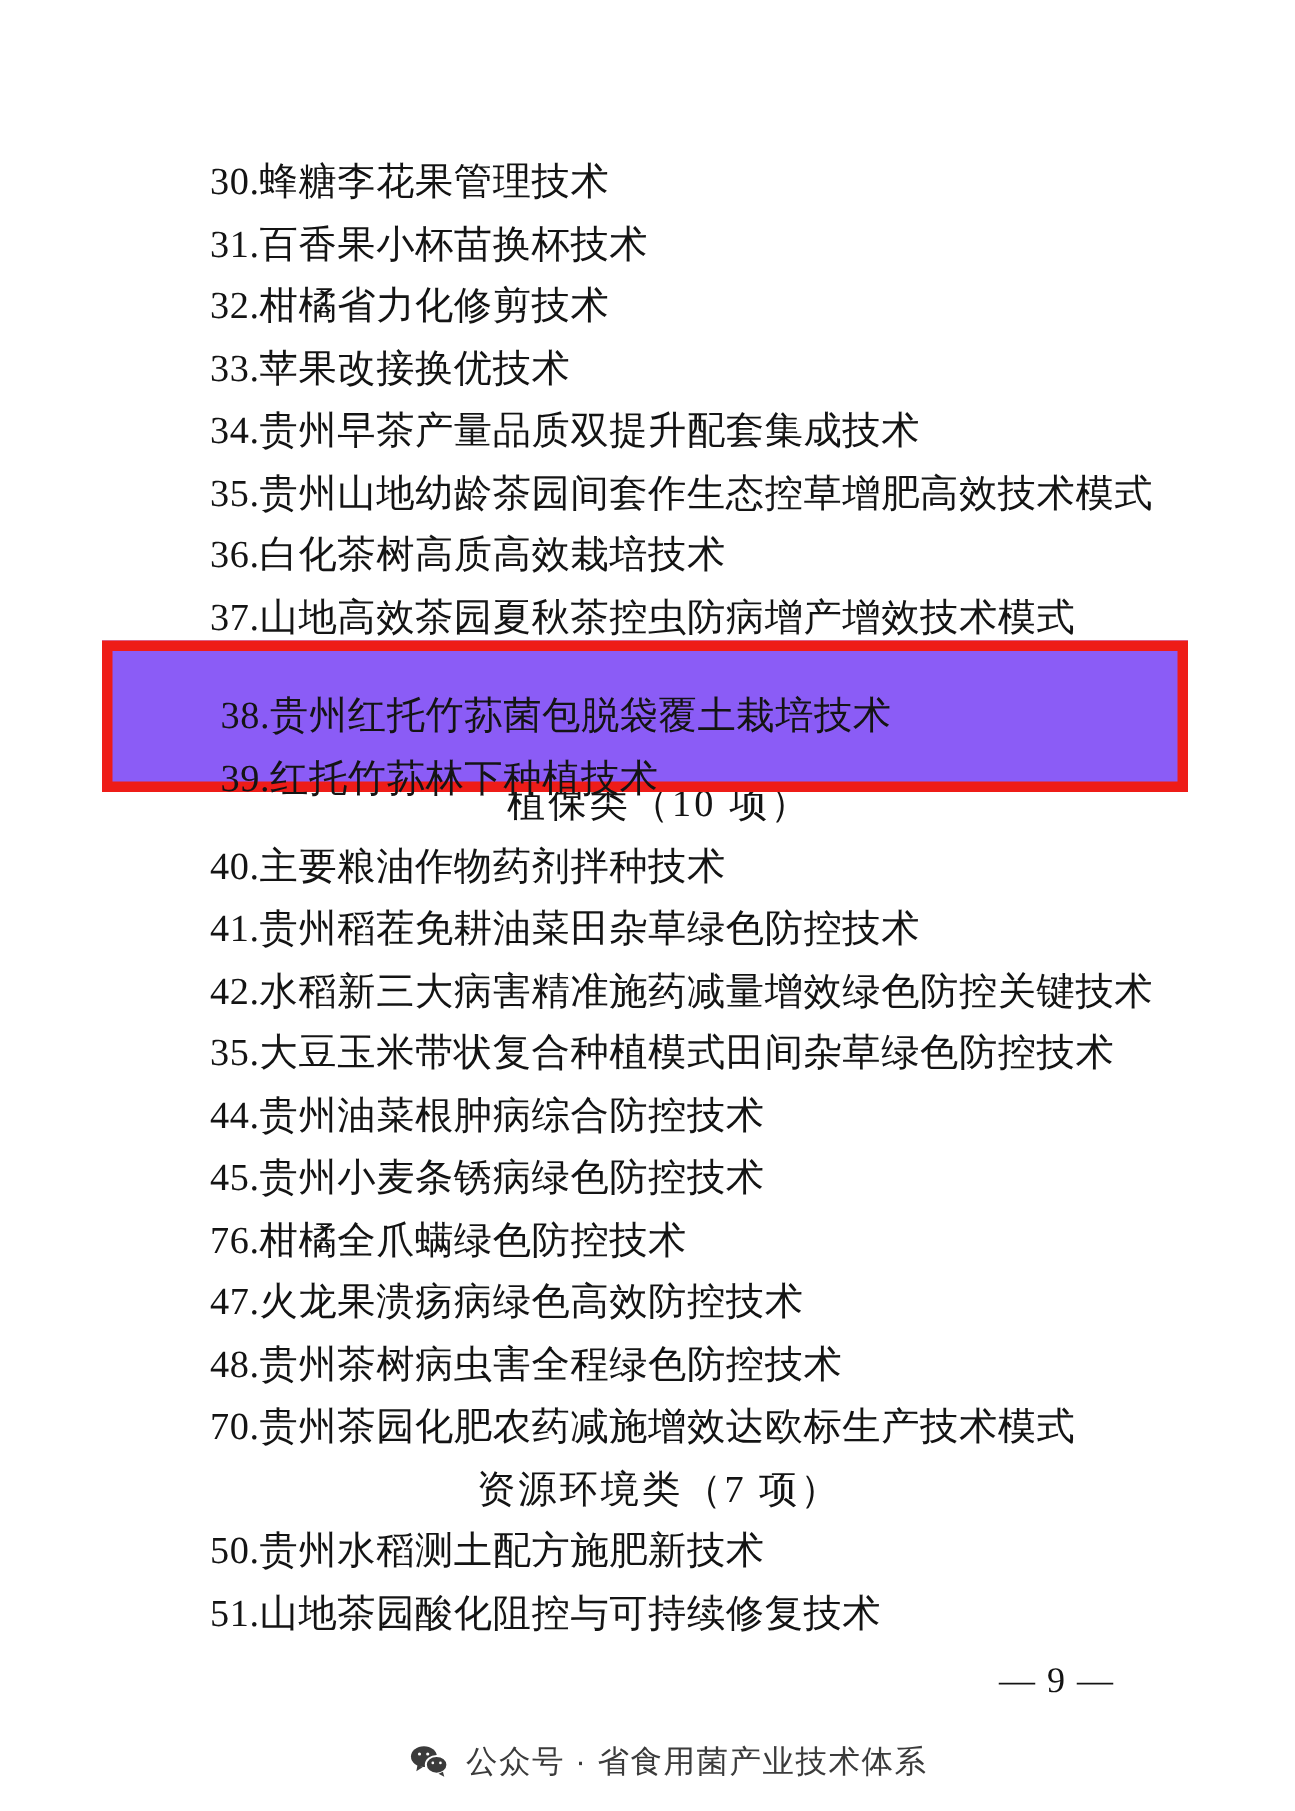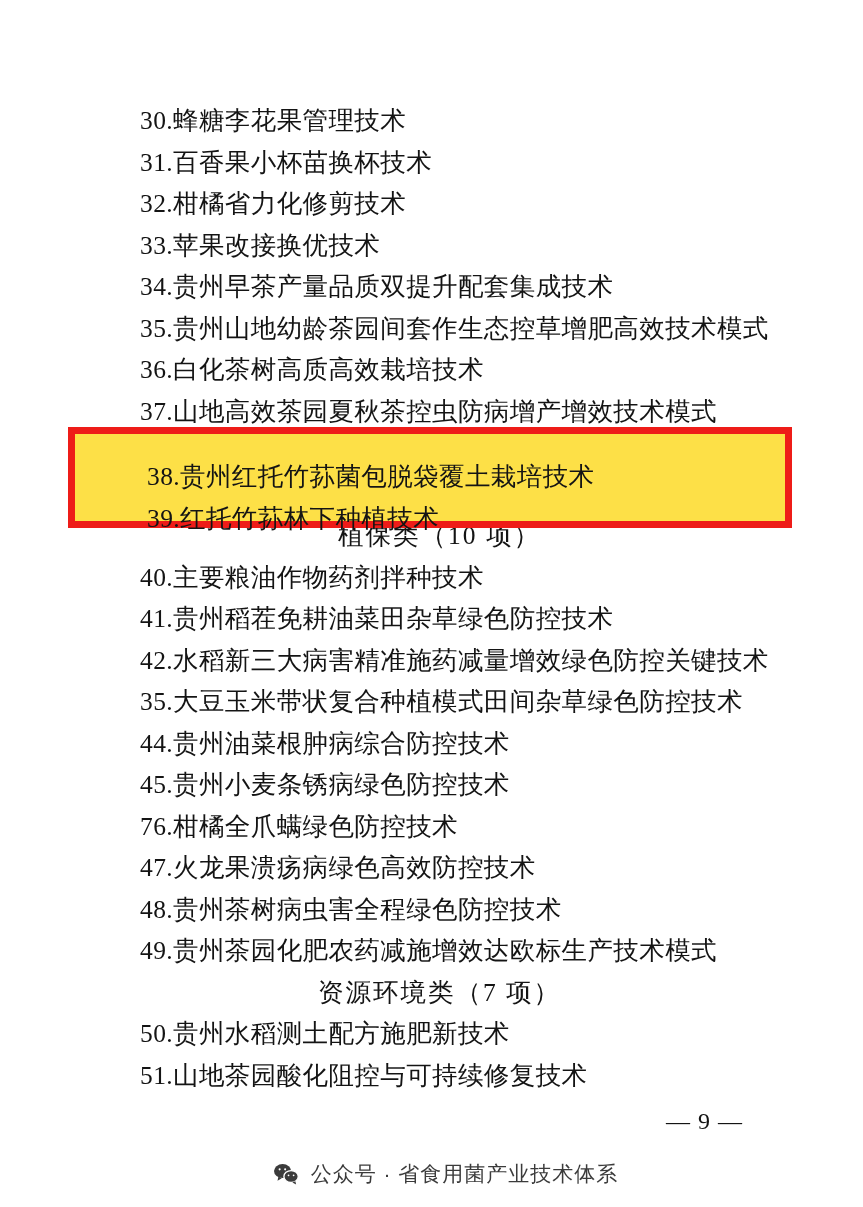--- a/index.html
+++ b/index.html
@@ -37,21 +37,21 @@
     letter-spacing: 2px;
   }
   .highlight-box {
     position: absolute;
     left: 68px;
     top: 427px;
     width: 724px;
     height: 101px;
     border: 7px solid #ee1c18;
     box-sizing: border-box;
-    background: #fde047;
+    background: #8b5cf6;
     z-index: 5;
   }
   .highlight-inner {
     position: absolute;
     left: 72px;
     top: 22px;
     z-index: 6;
   }
   .highlight-inner .doc-line {
     line-height: 41.5px;
@@ -112,21 +112,21 @@
 
   <div class="doc-line">40.主要粮油作物药剂拌种技术</div>
   <div class="doc-line">41.贵州稻茬免耕油菜田杂草绿色防控技术</div>
   <div class="doc-line">42.水稻新三大病害精准施药减量增效绿色防控关键技术</div>
   <div class="doc-line">35.大豆玉米带状复合种植模式田间杂草绿色防控技术</div>
   <div class="doc-line">44.贵州油菜根肿病综合防控技术</div>
   <div class="doc-line">45.贵州小麦条锈病绿色防控技术</div>
   <div class="doc-line">76.柑橘全爪螨绿色防控技术</div>
   <div class="doc-line">47.火龙果溃疡病绿色高效防控技术</div>
   <div class="doc-line">48.贵州茶树病虫害全程绿色防控技术</div>
-  <div class="doc-line">49.贵州茶园化肥农药减施增效达欧标生产技术模式</div>
+  <div class="doc-line">70.贵州茶园化肥农药减施增效达欧标生产技术模式</div>
 
   <div class="doc-line center heading">资源环境类（7 项）</div>
 
   <div class="doc-line">50.贵州水稻测土配方施肥新技术</div>
   <div class="doc-line">51.山地茶园酸化阻控与可持续修复技术</div>
 
   <div class="highlight-box">
     <div class="highlight-inner">
       <div class="doc-line">38.贵州红托竹荪菌包脱袋覆土栽培技术</div>
       <div class="doc-line">39.红托竹荪林下种植技术</div>

